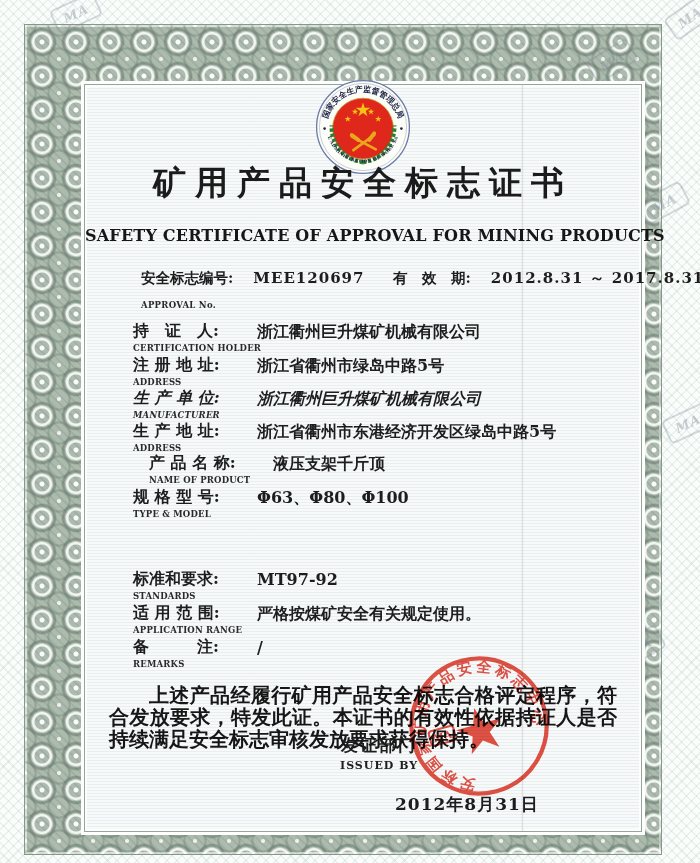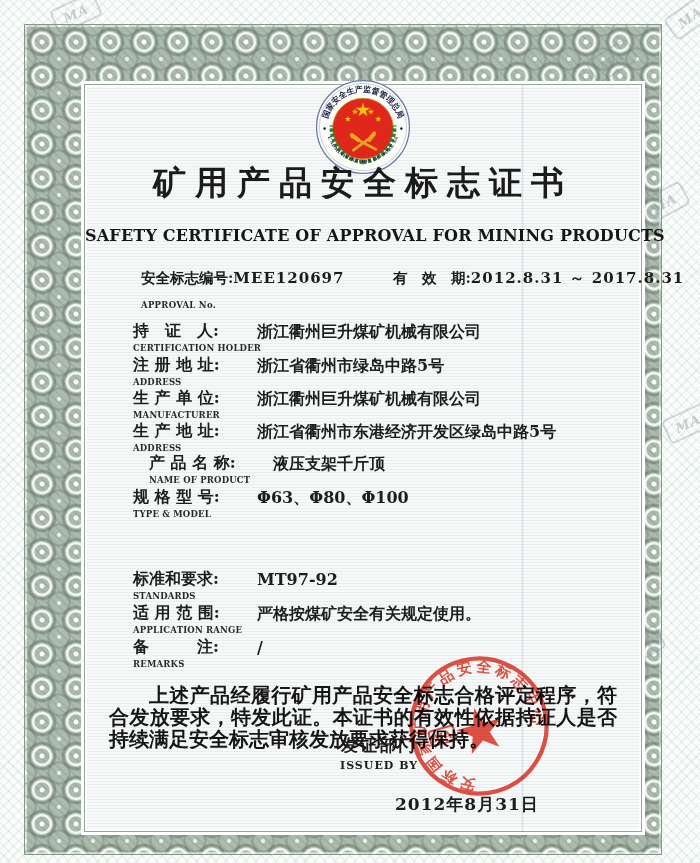--- a/index.html
+++ b/index.html
@@ -57,21 +57,21 @@
     position:absolute;top:76px;left:0;width:100%;text-align:center;z-index:2;
     font-size:33px;font-weight:700;letter-spacing:9px;color:#1b1b1b;white-space:nowrap;
   }
   .subtitle{
     position:absolute;top:141px;left:0;width:100%;text-align:center;z-index:2;
     font-size:16px;font-weight:700;letter-spacing:.2px;color:#161616;white-space:nowrap;
   }
   
   .numrow{position:absolute;top:184px;left:56px;right:6px;height:34px;z-index:2;}
   .num-main{font-size:14.5px;font-weight:700;white-space:nowrap;}
-  .num-value{font-size:15px;font-weight:700;letter-spacing:1px;margin-left:0;}
+  .num-value{font-size:15px;font-weight:700;letter-spacing:1px;margin-left:20px;}
   .num-sub{font-size:8.5px;font-weight:700;color:#2a2a2a;letter-spacing:.3px;margin-top:12px;}
   .num-validity{position:absolute;left:252px;top:0;}
   
   .field-row{position:absolute;left:48px;right:4px;display:flex;z-index:2;}
   .f-labels{width:124px;flex:none;}
   .f-label{font-size:16px;font-weight:700;white-space:nowrap;}
   .f-sub{font-size:8.5px;font-weight:700;color:#2a2a2a;letter-spacing:.2px;margin-top:1px;white-space:nowrap;}
   .f-value{font-size:16px;font-weight:600;padding-top:1px;white-space:nowrap;}
   
   .statement{
@@ -201,21 +201,21 @@
         </div>
       <div class="f-value">浙江衢州巨升煤矿机械有限公司</div>
     </div>
     <div class="field-row" style="top:270px;">
       <div class="f-labels">
           <div class="f-label">注 册 地 址:</div>
           <div class="f-sub">ADDRESS</div>
         </div>
       <div class="f-value">浙江省衢州市绿岛中路5号</div>
     </div>
-    <div class="field-row" style="top:303px;">
+    <div class="field-row" style="top:303px;font-style:italic;">
       <div class="f-labels">
           <div class="f-label">生 产 单 位:</div>
           <div class="f-sub">MANUFACTURER</div>
         </div>
       <div class="f-value">浙江衢州巨升煤矿机械有限公司</div>
     </div>
     <div class="field-row" style="top:336px;">
       <div class="f-labels">
           <div class="f-label">生 产 地 址:</div>
           <div class="f-sub">ADDRESS</div>

